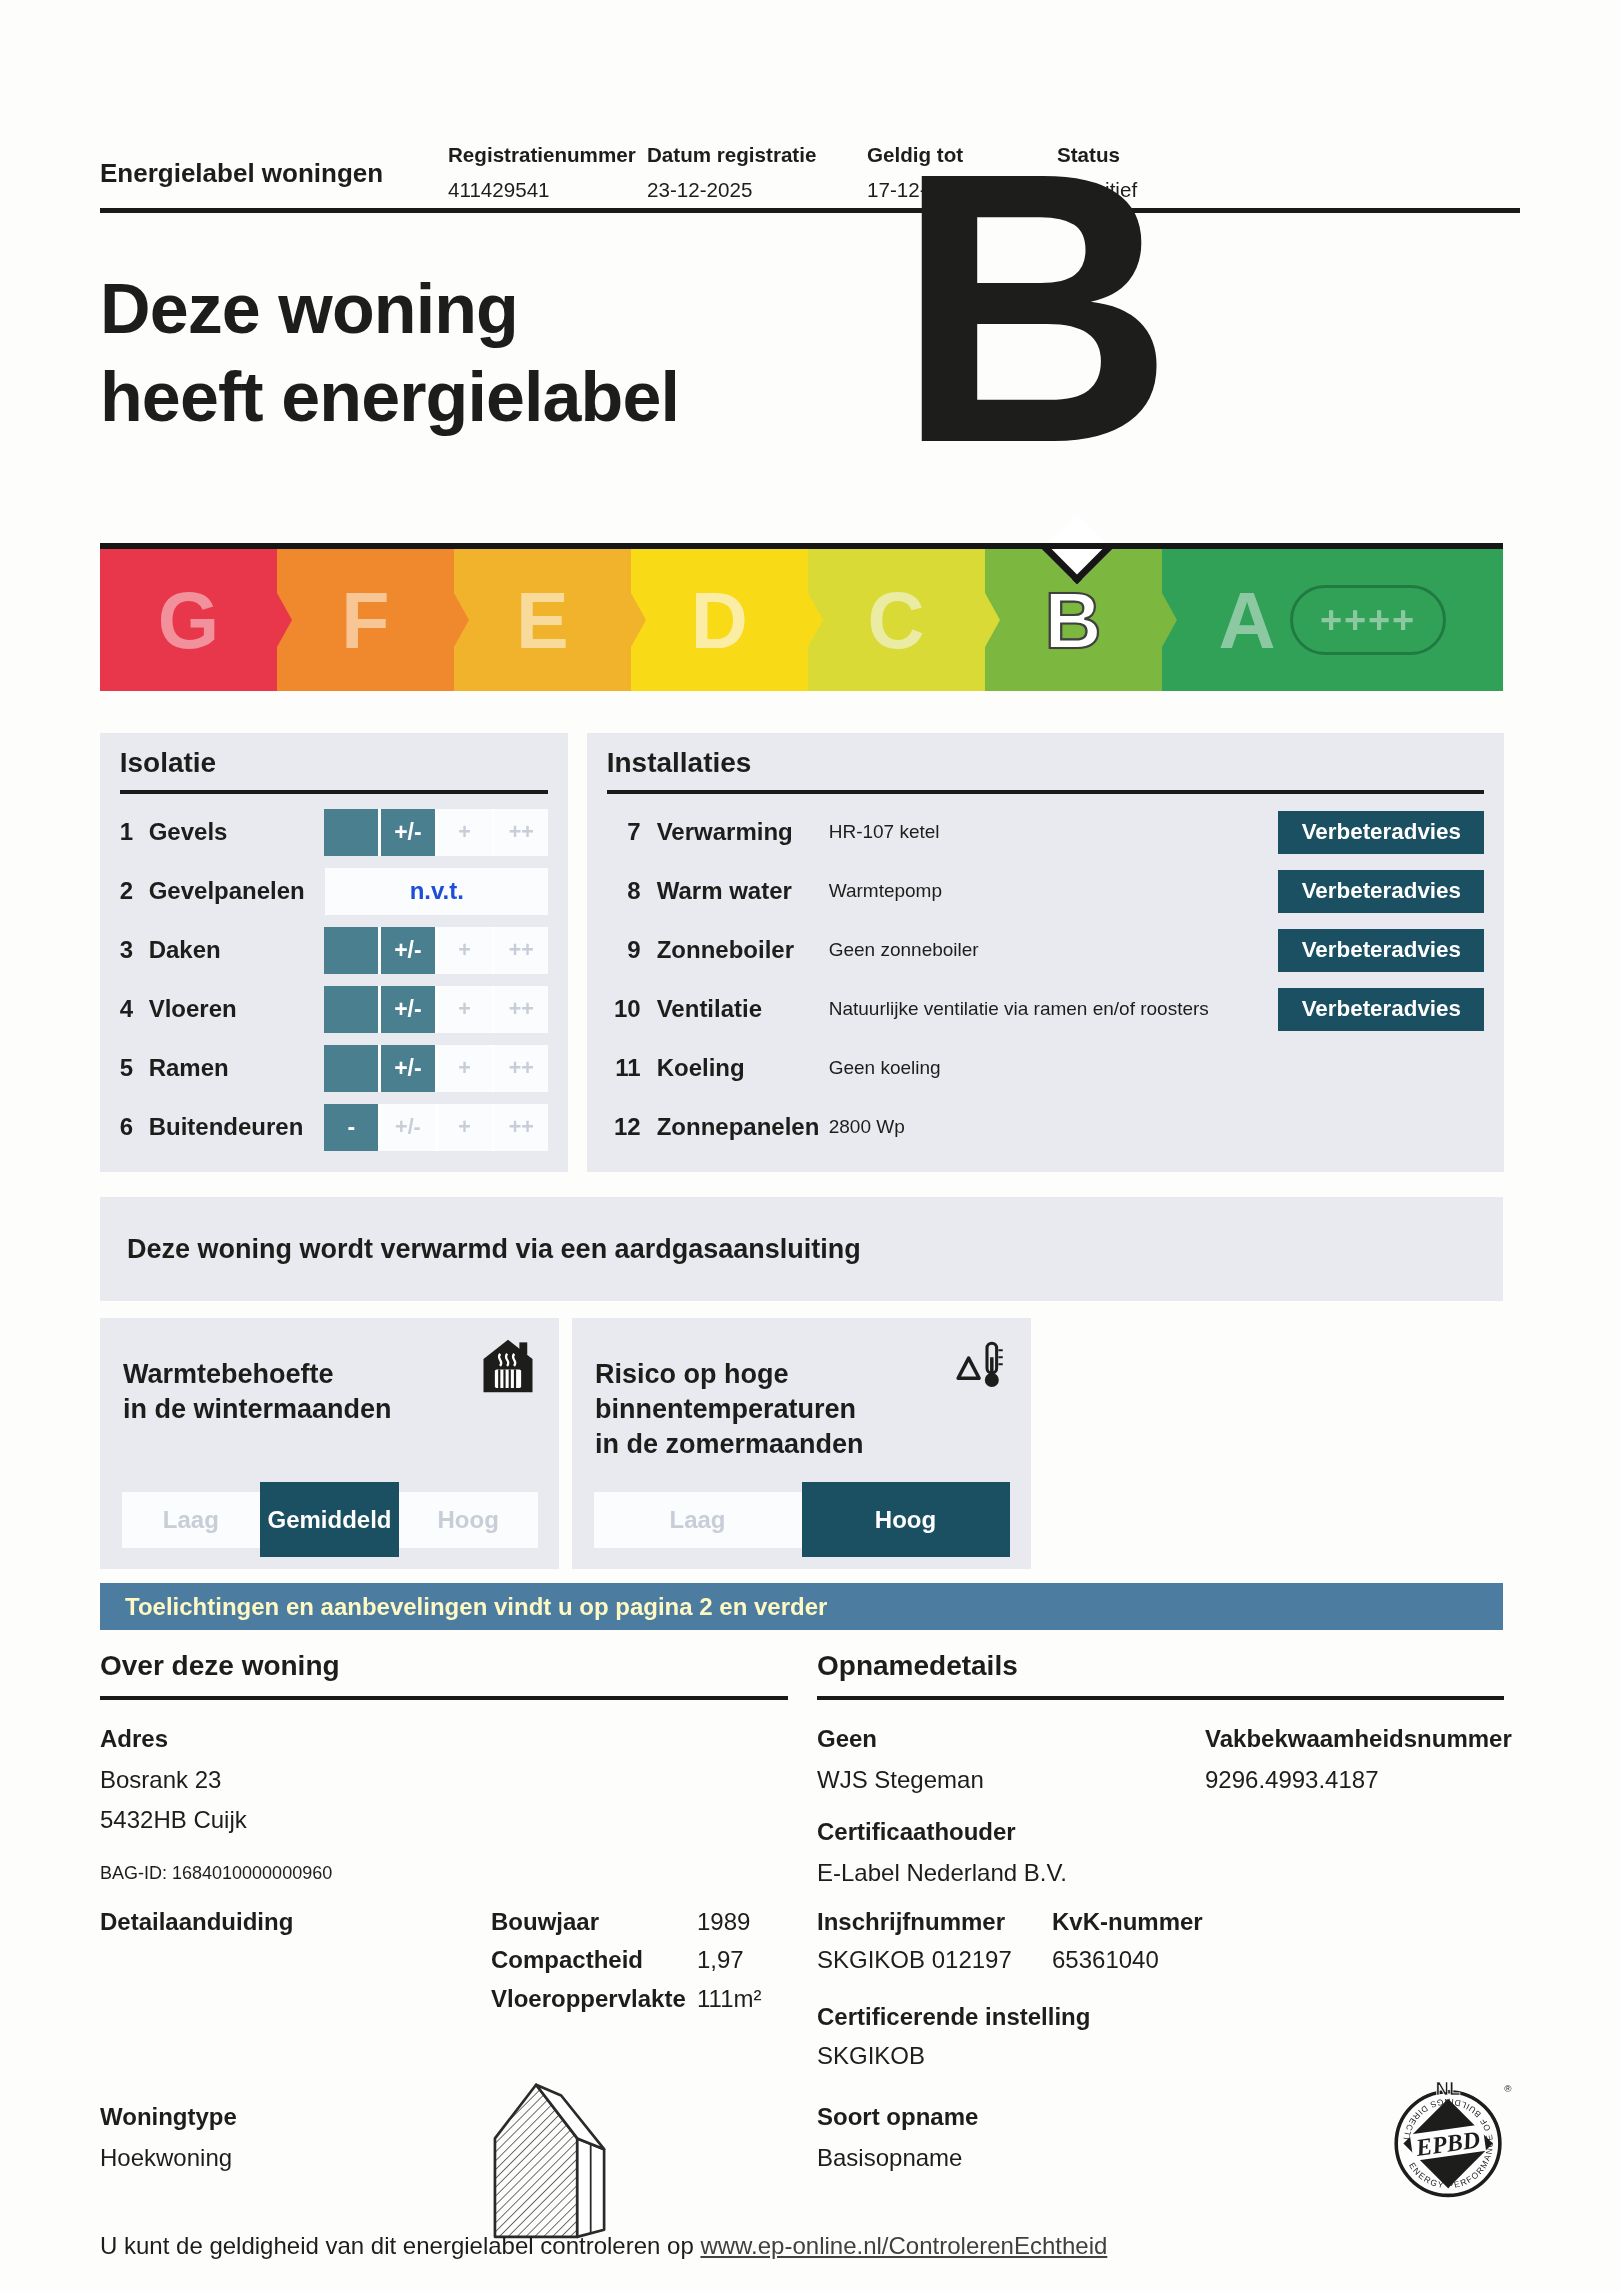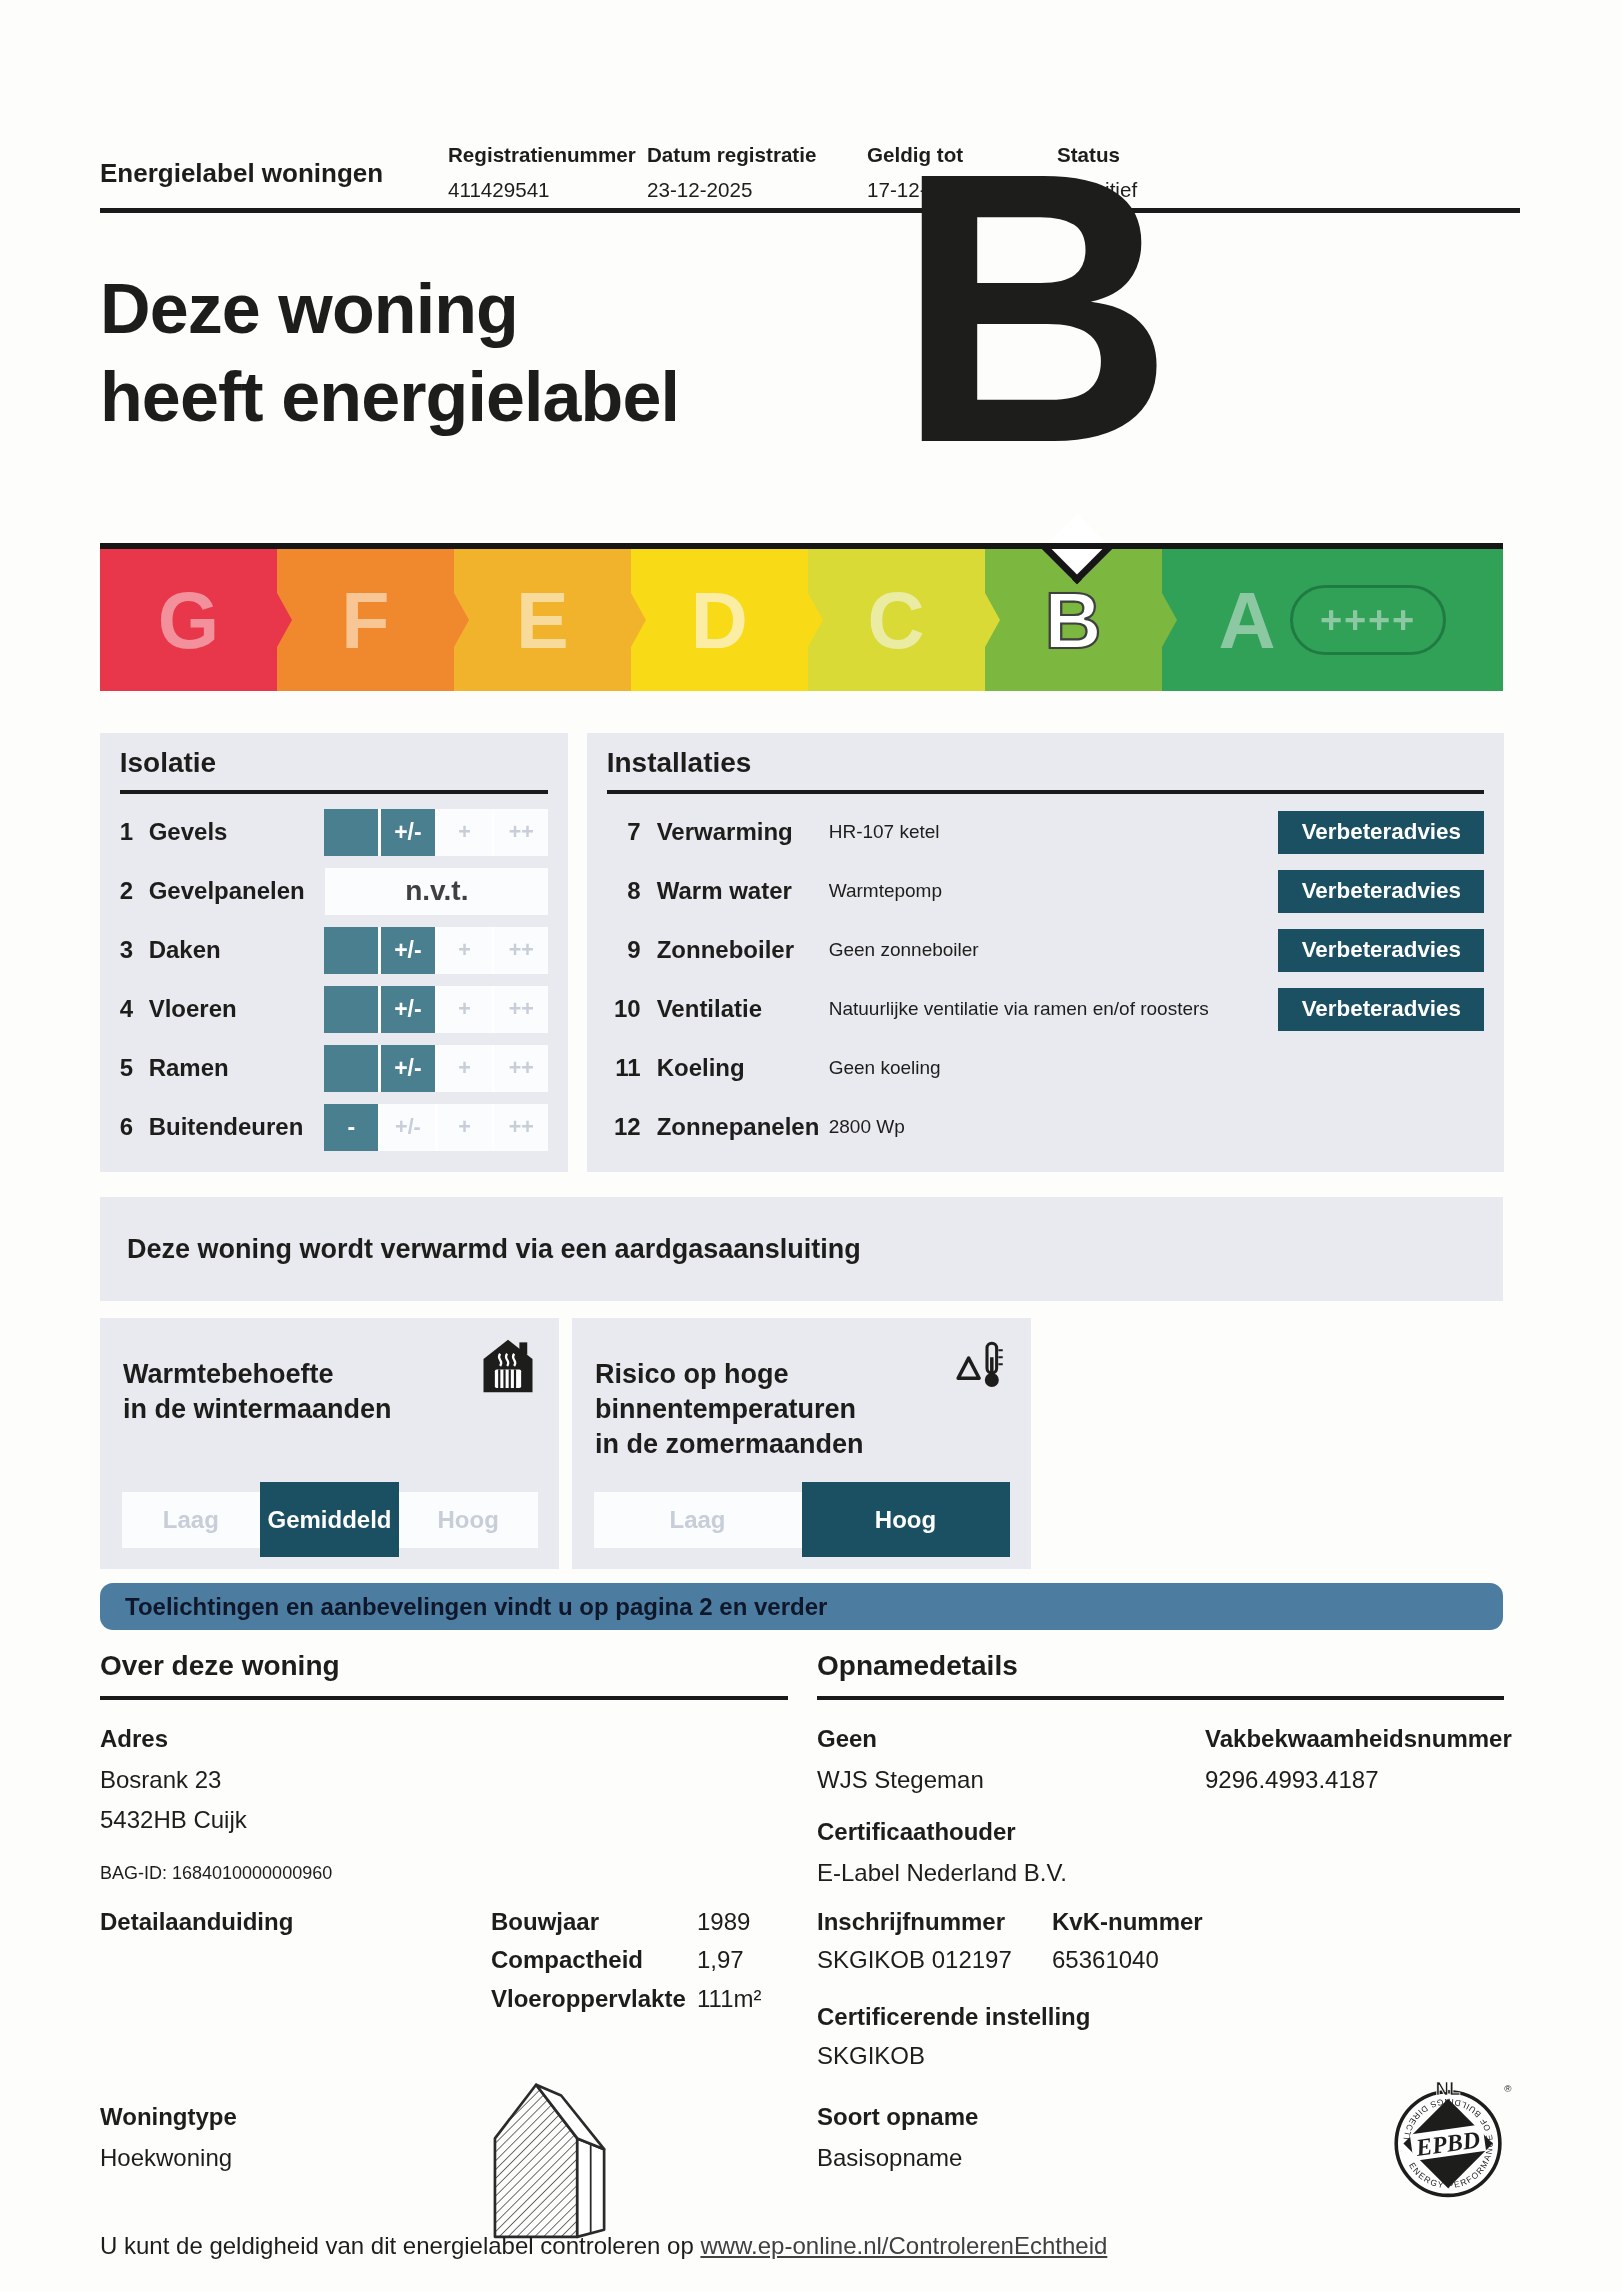--- a/index.html
+++ b/index.html
@@ -41,21 +41,21 @@
   .panel-rule{height:3.6px;background:#1a1a1a;margin-top:10.7px;}
   .iso-row,.inst-row{display:flex;align-items:center;height:59px;position:relative;}
   .rows{margin-top:9px;}
   .iso-num{width:29px;font-weight:bold;font-size:24px;flex:none;}
   .iso-label{font-weight:bold;font-size:24px;}
   .iso-cells{margin-left:auto;display:flex;gap:2.7px;background:#fff;}
   .cell{width:54px;height:47px;display:flex;align-items:center;justify-content:center;font-weight:bold;}
   .cell.filled{background:var(--teal);color:#fff;font-size:23px;}
   .cell.faint{background:#fbfcfe;color:var(--faint);font-size:21.5px;}
   .nvt-box{width:223px;height:47px;margin-left:auto;background:#fbfcfe;display:flex;align-items:center;
-        justify-content:center;font-weight:bold;font-size:28px;color:#404040;}
+        justify-content:center;font-weight:bold;font-size:24px;color:#1d4ed8;}
   .inst-num{width:34px;text-align:right;font-weight:bold;font-size:24px;flex:none;}
   .inst-label{margin-left:16px;width:172px;font-weight:bold;font-size:24px;flex:none;}
   .inst-value{font-size:19px;}
   .advice-btn{margin-left:auto;width:206px;height:43px;background:var(--dark);color:#fff;font-weight:bold;
         font-size:22.4px;display:flex;align-items:center;justify-content:center;flex:none;cursor:pointer;}
 
   
   #heatbar{left:100px;top:1197px;width:1403px;height:104px;background:var(--panel);display:flex;
         align-items:center;padding-left:27px;box-sizing:border-box;font-size:27px;font-weight:bold;}
 
@@ -66,23 +66,23 @@
   .card-title{font-size:27px;font-weight:bold;line-height:35px;width:340px;}
   .card-icon{position:absolute;top:19.7px;right:23px;}
   .indicator{position:absolute;left:21.5px;right:21.5px;bottom:21.5px;height:56px;background:#fbfcfe;
         display:flex;align-items:center;}
   .ind-seg{flex:1;height:56px;display:flex;align-items:center;justify-content:center;
         font-size:24px;font-weight:bold;color:var(--faint);}
   .ind-seg.selected{background:var(--dark);color:#fff;height:75px;}
   #renew-value{width:100%;text-align:center;font-size:38px;font-weight:bold;color:var(--valuetext);}
 
   
-  #notebar{left:100px;top:1583px;width:1403px;height:47px;background:var(--notebar);color:#0f172a;
+  #notebar{left:100px;top:1583px;width:1403px;height:47px;background:var(--notebar);color:#fef9c3;
         display:flex;align-items:center;padding-left:25px;box-sizing:border-box;
-        font-size:24px;font-weight:bold;border-radius:13px;}
+        font-size:24px;font-weight:bold;}
 
   
   .col-heading{font-size:28px;font-weight:bold;}
   .col-rule{position:absolute;height:3.6px;background:#1a1a1a;top:1696px;}
   .lbl{font-weight:bold;font-size:24px;}
   .val{font-size:24px;}
   .small{font-size:18px;}
   #footer{left:100px;top:2232px;font-size:24px;}
   #footer a{color:#404040;text-decoration:underline;}
 </style>

